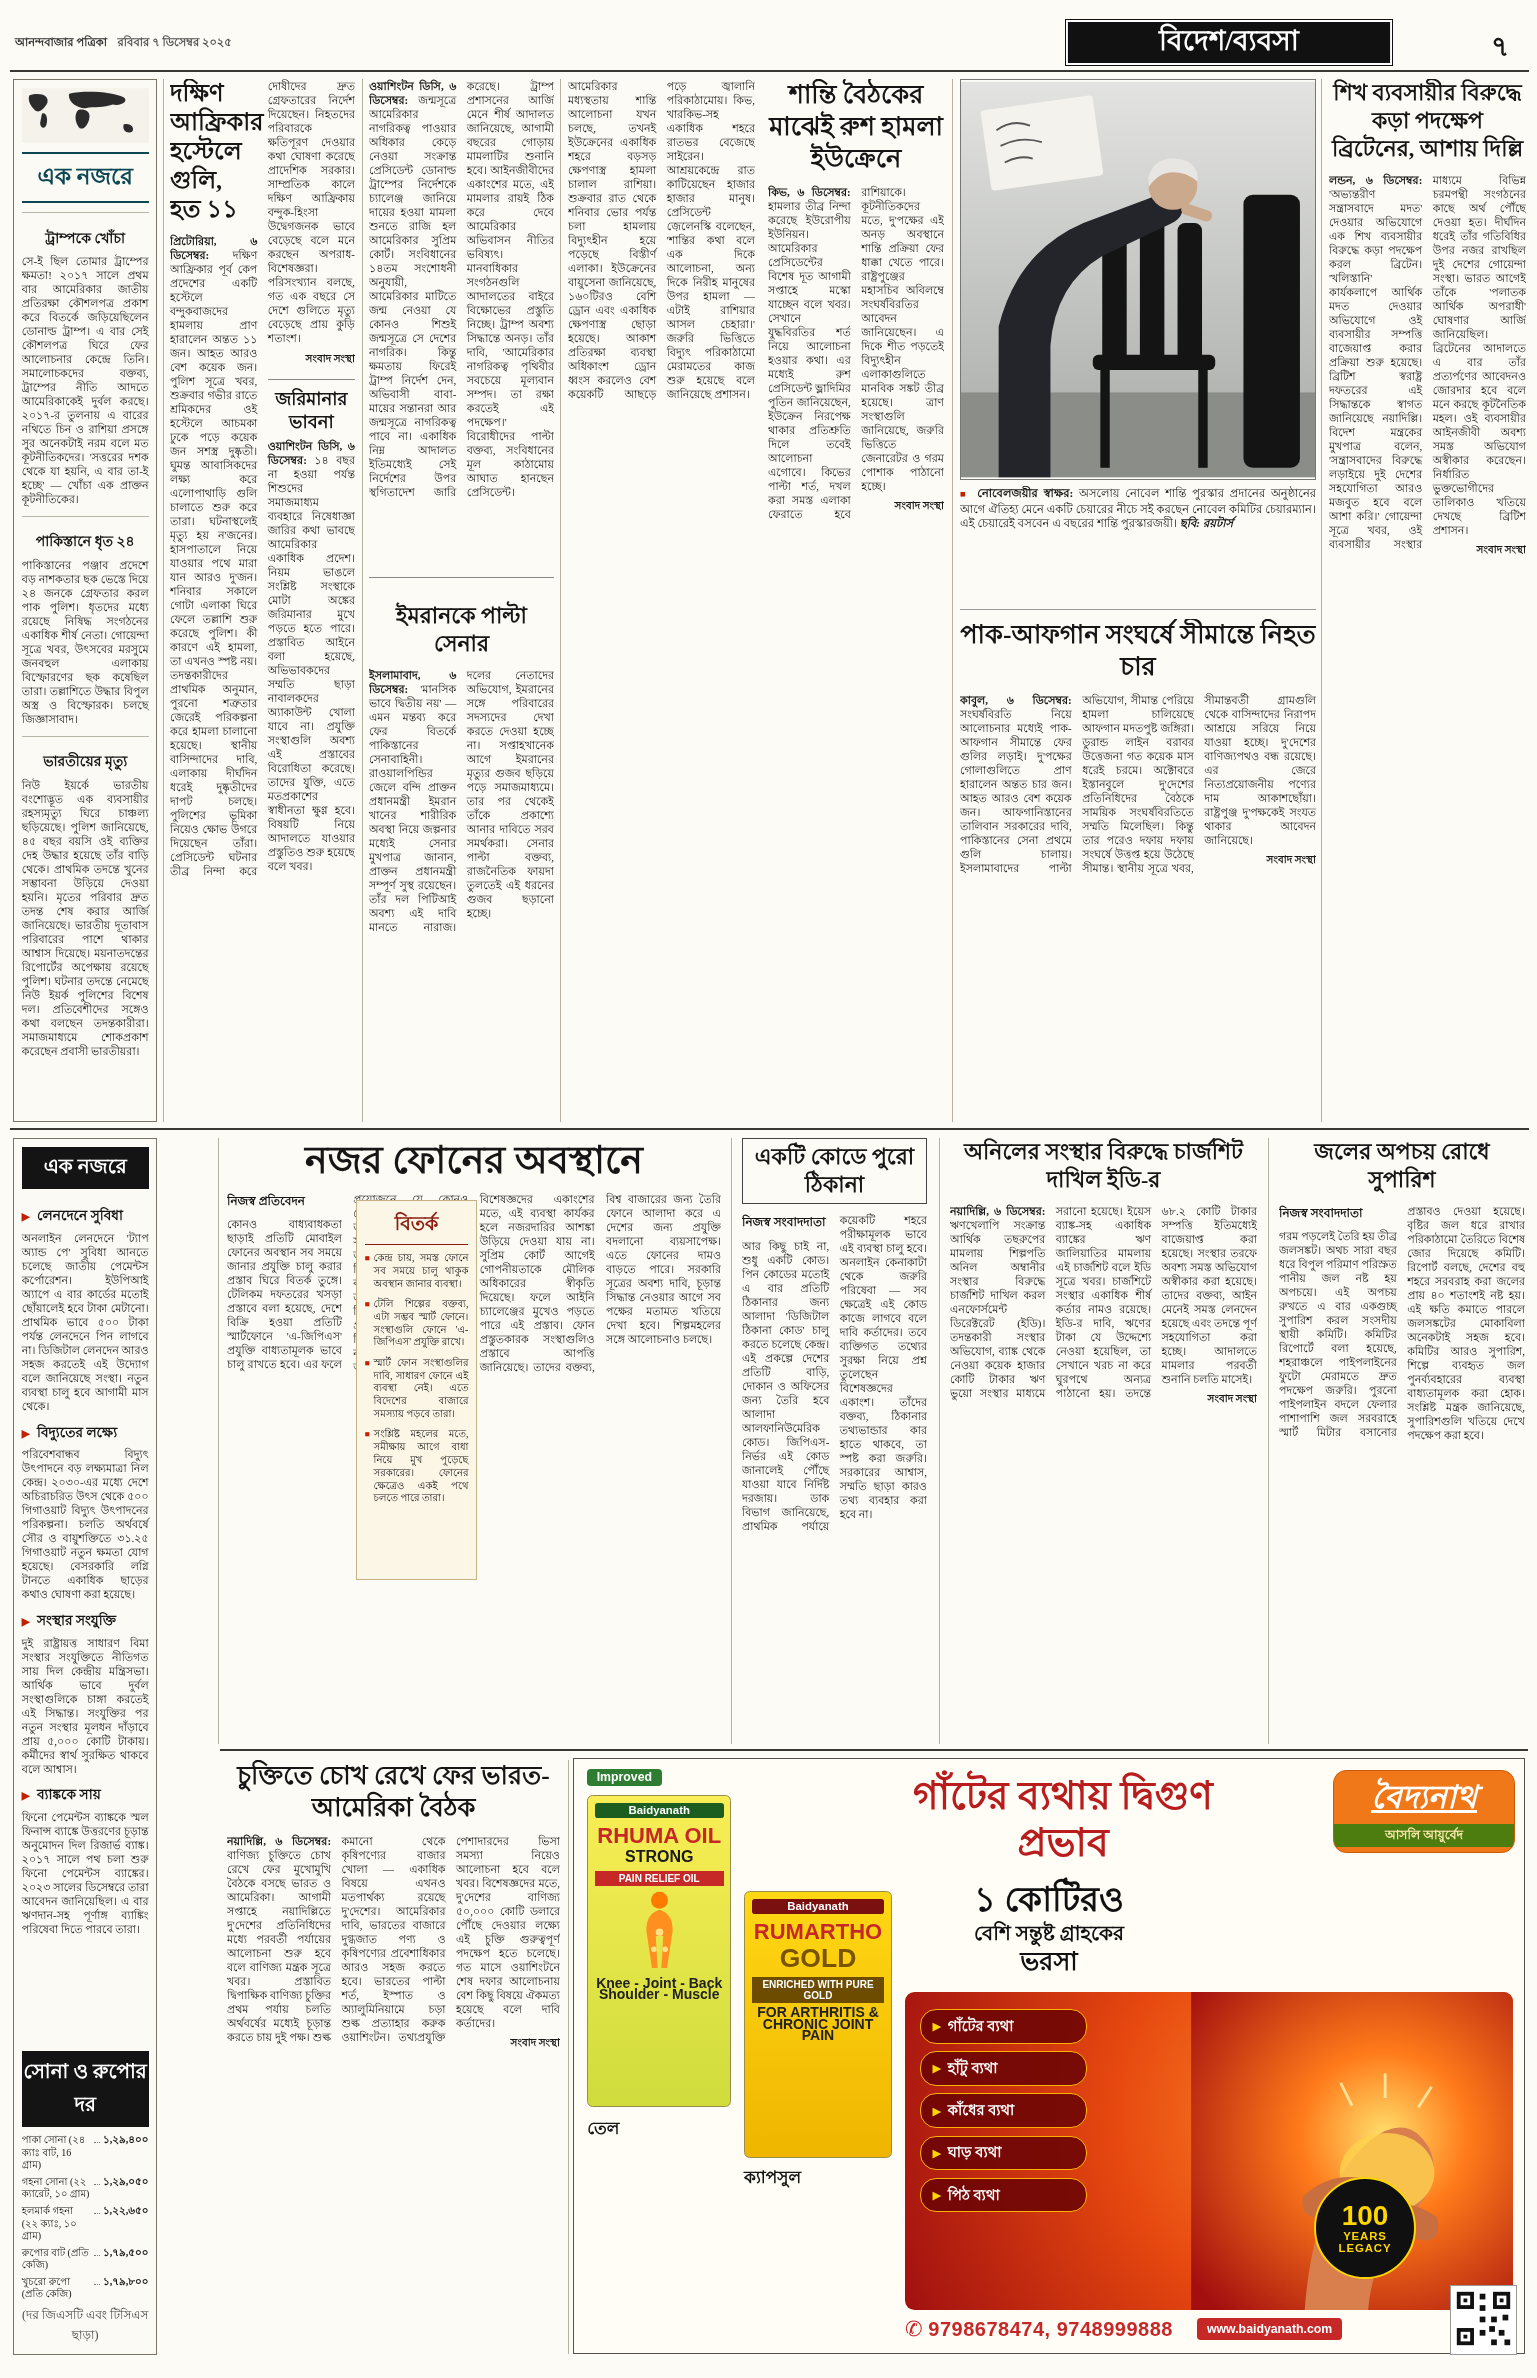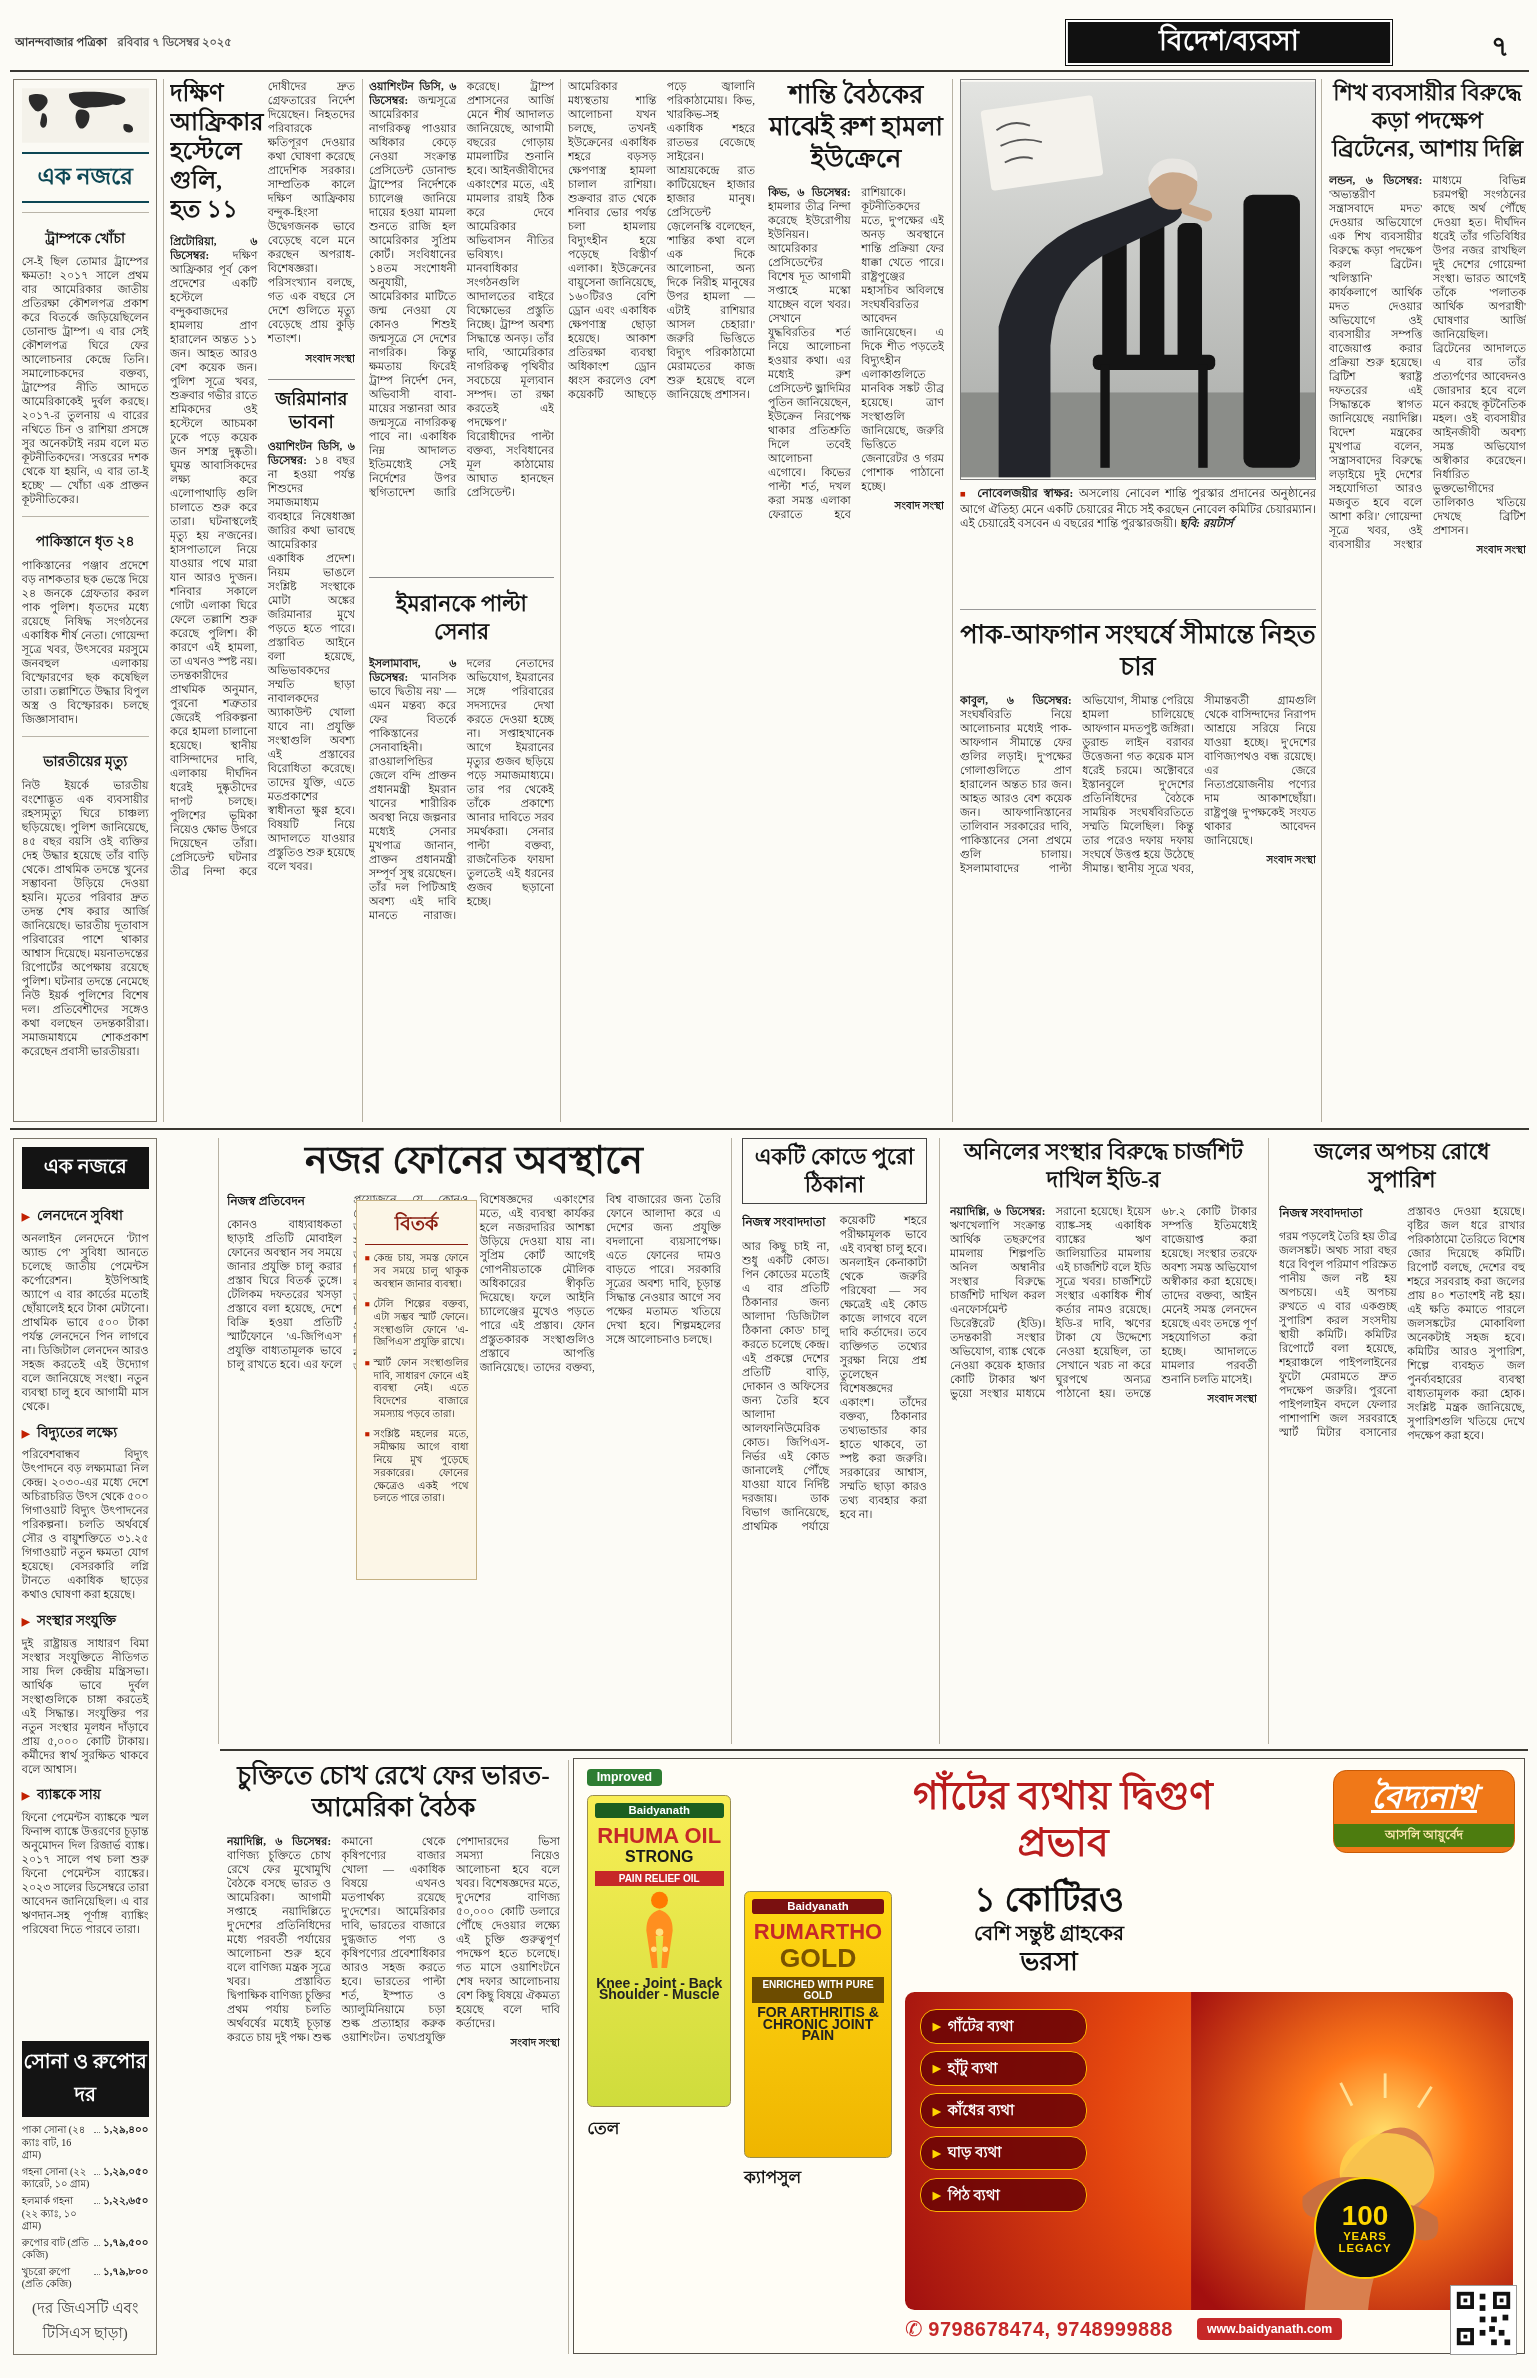--- a/index.html
+++ b/index.html
@@ -41,21 +41,21 @@
   .g-item:first-of-type{border-top:none;margin-top:0;}
   .g2{display:flex;flex-direction:column;}
   .g2-bar{background:#141414;color:#fff;font-size:20px;font-weight:bold;text-align:center;padding:4.7px 0;margin:0 0 7.6px;}
   .g2-head{font-size:13.7px;font-weight:bold;margin:7.6px 0 2.8px;}
   .g2-bullet{color:#c22000;font-size:10.4px;margin-right:3.8px;}
   .rates{margin-top:auto;}
   .rate-row{display:flex;align-items:baseline;font-size:10px;line-height:12.3px;margin:4.7px 0;}
   .rate-label{max-width:87px;}
   .rate-dots{flex:1;border-bottom:0.9px dotted #777;margin:0 2.8px;min-width:5.7px;}
   .rate-value{font-weight:bold;font-size:10.4px;}
-  .rate-note{font-size:15px;text-align:center;margin-top:5.7px;color:#444;}
+  .rate-note{font-size:12px;text-align:center;margin-top:5.7px;color:#444;}
   
   .caption{font-size:11.4px;line-height:14.7px;text-align:justify;}
   .cap-marker{color:#c22000;font-size:9.5px;margin-right:2.8px;}
   .cap-credit{font-style:italic;font-weight:bold;}
   
   .debate{background:#fcf6e7;border:0.9px solid #c5b183;padding:7.6px;box-sizing:border-box;z-index:4;}
   .debate-title{font-size:19px;font-weight:bold;text-align:center;border-bottom:1.9px solid #8a1d10;
                 padding-bottom:3.8px;margin-bottom:6.6px;color:#8a1d10;}
   .debate-item{font-size:10px;line-height:12.8px;text-align:justify;margin-bottom:7.6px;display:flex;}
   .d-bullet{color:#c22000;margin-right:3.8px;font-size:8.5px;line-height:12.8px;}
@@ -170,21 +170,21 @@
   </div>
 
   <div class="art c2" style="left:369px;top:79px;width:185px;height:486px;">
     <p class="bt">
       <span class="dl">ওয়াশিংটন ডিসি, ৬ ডিসেম্বর:</span>
       <span>জন্মসূত্রে আমেরিকার নাগরিকত্ব পাওয়ার অধিকার কেড়ে নেওয়া সংক্রান্ত প্রেসিডেন্ট ডোনাল্ড ট্রাম্পের নির্দেশকে চ্যালেঞ্জ জানিয়ে দায়ের হওয়া মামলা শুনতে রাজি হল আমেরিকার সুপ্রিম কোর্ট। সংবিধানের ১৪তম সংশোধনী অনুযায়ী, আমেরিকার মাটিতে জন্ম নেওয়া যে কোনও শিশুই জন্মসূত্রে সে দেশের নাগরিক। কিন্তু ক্ষমতায় ফিরেই ট্রাম্প নির্দেশ দেন, অভিবাসী বাবা-মায়ের সন্তানরা আর জন্মসূত্রে নাগরিকত্ব পাবে না। একাধিক নিম্ন আদালত ইতিমধ্যেই সেই নির্দেশের উপর স্থগিতাদেশ জারি করেছে। ট্রাম্প প্রশাসনের আর্জি মেনে শীর্ষ আদালত জানিয়েছে, আগামী বছরের গোড়ায় মামলাটির শুনানি হবে। আইনজীবীদের একাংশের মতে, এই মামলার রায়ই ঠিক করে দেবে আমেরিকার অভিবাসন নীতির ভবিষ্যৎ। মানবাধিকার সংগঠনগুলি আদালতের বাইরে বিক্ষোভের প্রস্তুতি নিচ্ছে। ট্রাম্প অবশ্য সিদ্ধান্তে অনড়। তাঁর দাবি, 'আমেরিকার নাগরিকত্ব পৃথিবীর সবচেয়ে মূল্যবান সম্পদ। তা রক্ষা করতেই এই পদক্ষেপ।' বিরোধীদের পাল্টা বক্তব্য, সংবিধানের মূল কাঠামোয় আঘাত হানছেন প্রেসিডেন্ট।</span>
     </p>
 
   </div>
 
-  <div class="art c2" style="left:369px;top:577px;width:185px;height:545px;border-top:0.9px solid #888;padding-top:12px;box-sizing:border-box;">
+  <div class="art c2" style="left:369px;top:577px;width:185px;height:545px;border-top:0.9px solid #888;padding-top:24px;box-sizing:border-box;">
     <h3 class="hspan h-md">ইমরানকে পাল্টা সেনার</h3>
     <p class="bt">
       <span class="dl">ইসলামাবাদ, ৬ ডিসেম্বর:</span>
       <span>'মানসিক ভাবে দ্বিতীয় নয়' — এমন মন্তব্য করে ফের বিতর্কে পাকিস্তানের সেনাবাহিনী। রাওয়ালপিন্ডির জেলে বন্দি প্রাক্তন প্রধানমন্ত্রী ইমরান খানের শারীরিক অবস্থা নিয়ে জল্পনার মধ্যেই সেনার মুখপাত্র জানান, প্রাক্তন প্রধানমন্ত্রী সম্পূর্ণ সুস্থ রয়েছেন। তাঁর দল পিটিআই অবশ্য এই দাবি মানতে নারাজ। দলের নেতাদের অভিযোগ, ইমরানের সঙ্গে পরিবারের সদস্যদের দেখা করতে দেওয়া হচ্ছে না। সপ্তাহখানেক আগে ইমরানের মৃত্যুর গুজব ছড়িয়ে পড়ে সমাজমাধ্যমে। তার পর থেকেই তাঁকে প্রকাশ্যে আনার দাবিতে সরব সমর্থকরা। সেনার পাল্টা বক্তব্য, রাজনৈতিক ফায়দা তুলতেই এই ধরনের গুজব ছড়ানো হচ্ছে।</span>
     </p>
   </div>
 
   <div class="art c2" style="left:568px;top:79px;width:187px;height:1043px;">
     <p class="bt">
       <span>আমেরিকার মধ্যস্থতায় শান্তি আলোচনা যখন চলছে, তখনই ইউক্রেনের একাধিক শহরে বড়সড় ক্ষেপণাস্ত্র হামলা চালাল রাশিয়া। শুক্রবার রাত থেকে শনিবার ভোর পর্যন্ত চলা হামলায় বিদ্যুৎহীন হয়ে পড়েছে বিস্তীর্ণ এলাকা। ইউক্রেনের বায়ুসেনা জানিয়েছে, ১৬০টিরও বেশি ড্রোন এবং একাধিক ক্ষেপণাস্ত্র ছোড়া হয়েছে। আকাশ প্রতিরক্ষা ব্যবস্থা অধিকাংশ ড্রোন ধ্বংস করলেও বেশ কয়েকটি আছড়ে পড়ে জ্বালানি পরিকাঠামোয়। কিভ, খারকিভ-সহ একাধিক শহরে রাতভর বেজেছে সাইরেন। আশ্রয়কেন্দ্রে রাত কাটিয়েছেন হাজার হাজার মানুষ। প্রেসিডেন্ট জ়েলেনস্কি বলেছেন, 'শান্তির কথা বলে এক দিকে আলোচনা, অন্য দিকে নিরীহ মানুষের উপর হামলা — এটাই রাশিয়ার আসল চেহারা।' জরুরি ভিত্তিতে বিদ্যুৎ পরিকাঠামো মেরামতের কাজ শুরু হয়েছে বলে জানিয়েছে প্রশাসন।</span>

